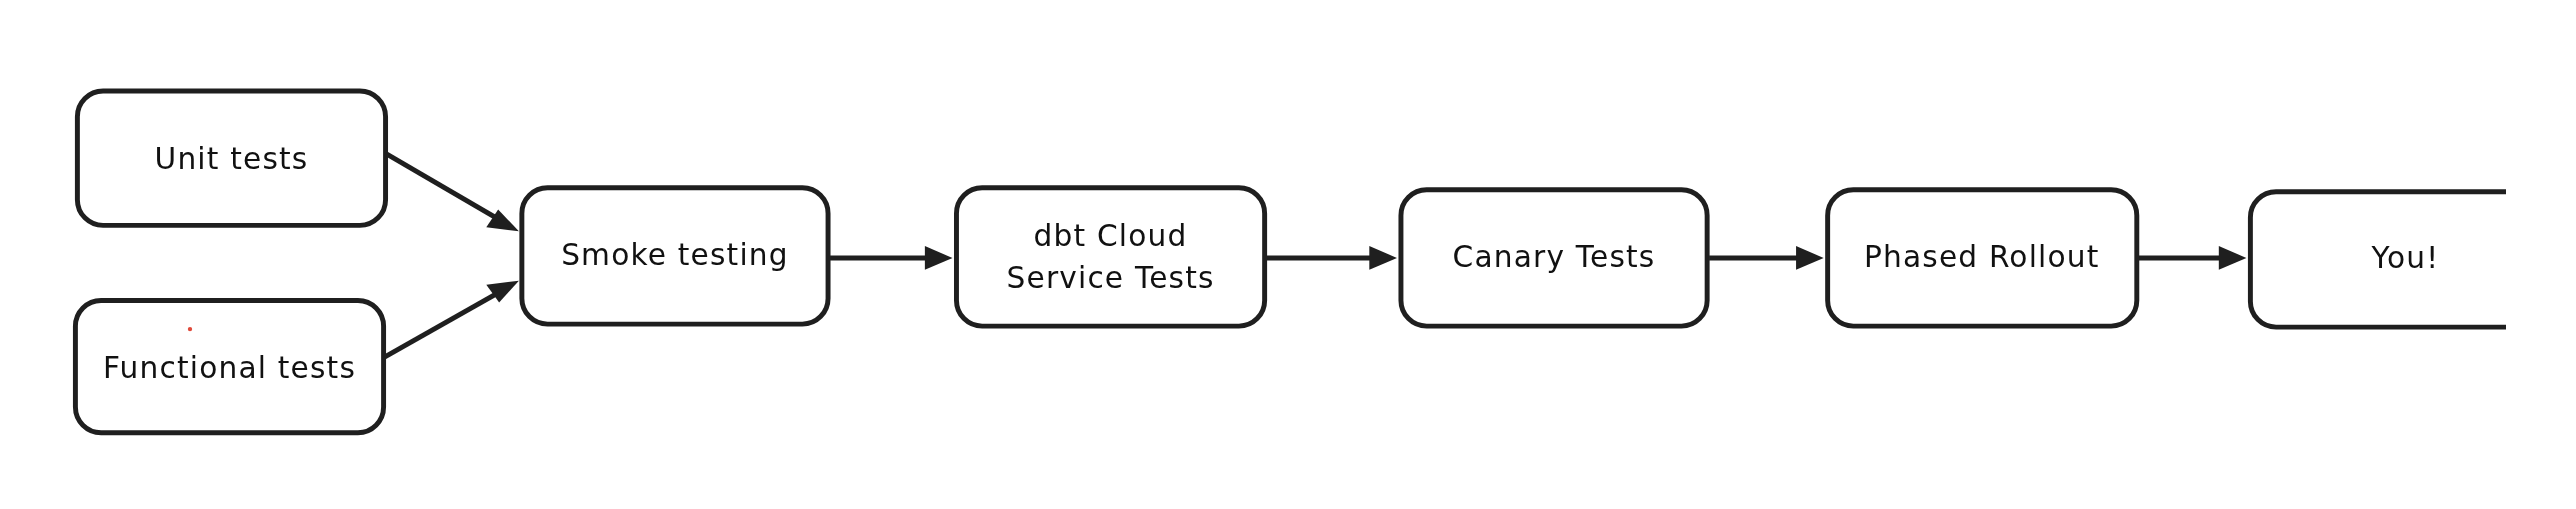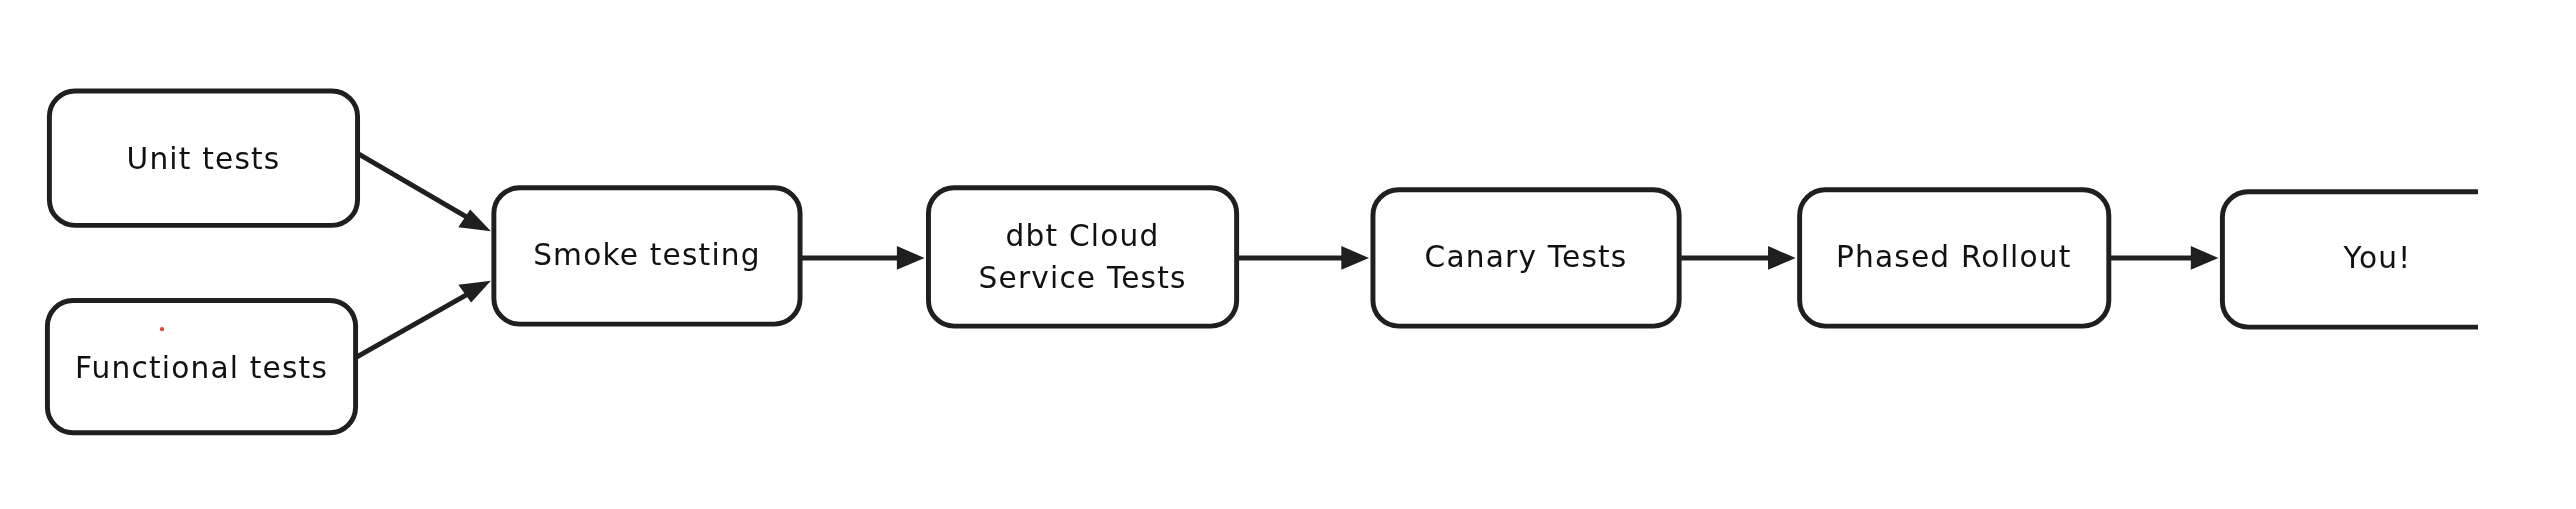--- a/index.html
+++ b/index.html
@@ -10,20 +10,21 @@
   }
   body {
     font-family: "DejaVu Sans", sans-serif;
   }
   #canvas {
     position: relative;
     width: 2478px;
     height: 510px;
     background: #ffffff;
     overflow: hidden;
+    margin-left: 28px;
   }
   #diagram-svg {
     position: absolute;
     top: 0;
     left: 0;
     width: 2576px;
     height: 510px;
   }
   .node-box {
     fill: #ffffff;

